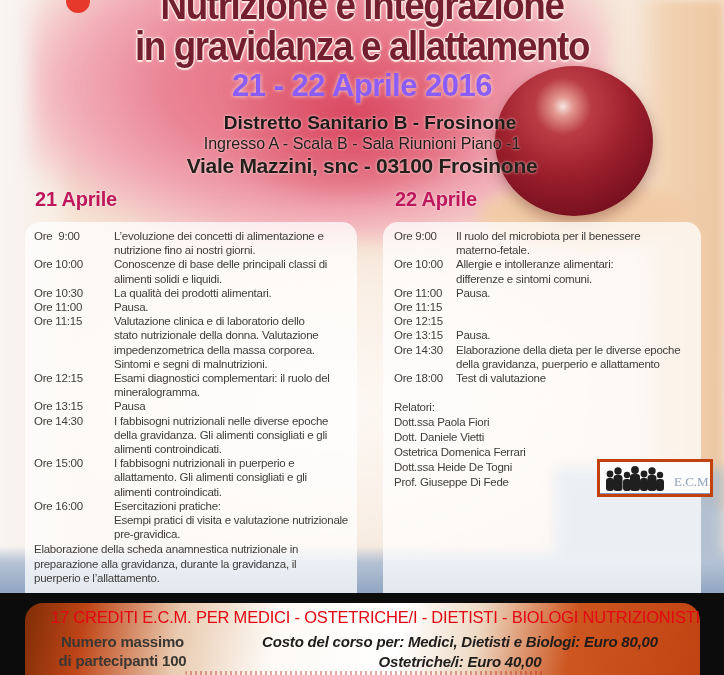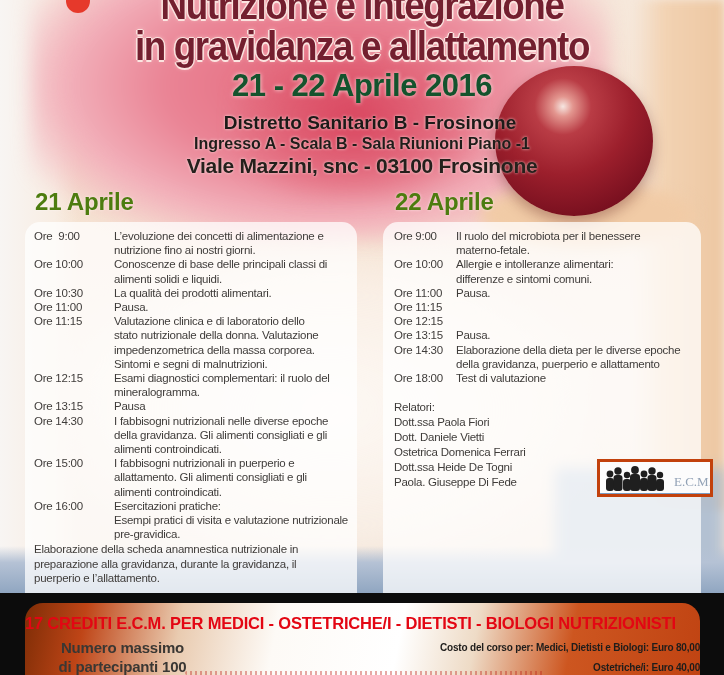--- a/index.html
+++ b/index.html
@@ -27,50 +27,50 @@
   
   .hdr{position:absolute;left:0;right:0;z-index:3;text-align:center;}
   .red-dot{position:absolute;left:66px;top:-11px;width:24px;height:24px;border-radius:50%;background:#e6392b;z-index:3;}
   .title{
     color:#731f2f;font-weight:bold;font-size:40px;letter-spacing:-1.5px;
     transform:scaleX(.92);transform-origin:50% 50%;white-space:nowrap;
     text-shadow:1.5px 0 0 #fbe4e0,-1.5px 0 0 #fbe4e0,0 1.5px 0 #fbe4e0,0 -1.5px 0 #fbe4e0,0 0 6px rgba(255,230,228,.8);
   }
   .title1{top:-17px;}
   .title2{top:24px;}
-  .date-line{top:68px;color:#14532d;font-weight:bold;font-size:31px;letter-spacing:-.5px;text-shadow:0 0 4px rgba(255,245,240,.85);}
+  .date-line{top:68px;color:#8b5cf6;font-weight:bold;font-size:31px;letter-spacing:-.5px;text-shadow:0 0 4px rgba(255,245,240,.85);}
   .venue1{top:112px;color:#1d1a18;font-weight:bold;font-size:19px;text-shadow:0 0 3px rgba(255,245,240,.8);padding-left:16px;}
-  .venue2{top:135px;color:#201d1a;font-weight:bold;font-size:16px;text-shadow:0 0 3px rgba(255,245,240,.8);}
+  .venue2{top:135px;color:#201d1a;font-weight:normal;font-size:16px;text-shadow:0 0 3px rgba(255,245,240,.8);}
   .venue3{top:154px;color:#25201c;font-weight:600;font-size:21px;letter-spacing:-.3px;text-shadow:0 0 3px rgba(255,245,240,.8);}
   
-  .day-head{position:absolute;z-index:3;font-size:24px;font-weight:bold;color:#4d7c0f;letter-spacing:-.2px;text-shadow:0 0 3px rgba(255,250,248,.7);}
+  .day-head{position:absolute;z-index:3;font-size:20px;font-weight:bold;color:#be185d;letter-spacing:-.2px;text-shadow:0 0 3px rgba(255,250,248,.7);}
   .day1-head{left:35px;top:188px;}
   .day2-head{left:395px;top:188px;}
   .panel{position:absolute;top:222px;height:462px;z-index:2;background:rgba(255,255,255,.74);border-radius:15px;
     font-size:11.5px;letter-spacing:-.25px;line-height:14.2px;color:#3f3c3a;}
   .panel.left{left:25px;width:332px;padding:7px 5px 0 9px;}
   .panel.right{left:383px;width:318px;padding:7px 5px 0 11px;}
   .row{display:flex;}
   .t{white-space:pre;}
   .panel.left .t{flex:0 0 80px;}
   .panel.right .t{flex:0 0 62px;}
   .d{flex:1;white-space:pre-line;}
   .para{white-space:pre-line;margin-top:1px;}
   .relatori{margin-top:15px;line-height:15px;}
   
   .ecm{position:absolute;left:597px;top:459px;width:116px;height:38px;z-index:4;background:#fcfcfc;border:3px solid #c2410c;overflow:hidden;}
   .ecm svg{display:block;width:114px;height:36px;}
   
   .bottom-black{position:absolute;left:0;top:593px;width:724px;height:82px;background:#0c0c0c;z-index:5;}
   .orange-panel{position:absolute;left:25px;top:10px;width:675px;height:92px;border-radius:18px;
     background:linear-gradient(101deg,#7e2d06 0%,#bf4517 9%,#e9cbb0 23%,#fdfaf6 37%,#ffffff 55%,#eedbc6 66%,#cd5620 80%,#c04312 100%);}
-  .credits{margin-top:11px;text-align:left;color:#e30613;font-weight:bold;font-size:16.5px;letter-spacing:-.2px;white-space:nowrap;}
+  .credits{margin-top:5px;text-align:right;color:#e30613;font-weight:normal;font-size:16.5px;letter-spacing:-.2px;white-space:nowrap;}
   .cost-row{display:flex;margin-top:5px;}
   .participants{flex:0 0 195px;text-align:center;color:#3a3733;font-weight:600;font-size:15px;line-height:19px;letter-spacing:-.2px;}
-  .costs{flex:1;text-align:right;color:#1f1d1b;font-weight:600;font-size:10px;line-height:20px;letter-spacing:-.2px;}
+  .costs{flex:1;text-align:center;color:#1f1d1b;font-weight:600;font-size:15px;line-height:20px;letter-spacing:-.2px;font-style:italic;}
   .cutoff{position:absolute;left:185px;top:671px;width:360px;height:4px;z-index:6;opacity:.7;border-radius:2px;
     background:repeating-linear-gradient(90deg,rgba(190,32,25,.55) 0 2px,rgba(190,32,25,0) 2px 5px);}
 </style>
 </head>
 <body>
 
 <div class="poster">
 
   <div class="bg">
     <div class="bg-base"></div>
@@ -187,21 +187,21 @@
     <div class="row">
         <span class="t">Ore 18:00</span>
         <span class="d">Test di valutazione</span>
       </div>
     <div class="relatori">
       <div>Relatori:</div>
       <div>Dott.ssa  Paola Fiori</div>
       <div>Dott.  Daniele Vietti</div>
       <div>Ostetrica Domenica Ferrari</div>
       <div>Dott.ssa Heide De Togni</div>
-      <div>Paola.  Giuseppe Di Fede</div>
+      <div>Prof.  Giuseppe Di Fede</div>
     </div>
   </div>
 
   <div class="ecm">
     <svg viewBox="0 0 114 36">
       <g fill="#1f1f1f">
         <circle cx="10" cy="12" r="3.4"></circle>
           <rect x="6" y="16" width="8" height="13" rx="3"></rect>
         <circle cx="18" cy="9" r="3.7"></circle>
           <rect x="13.5" y="13" width="9" height="16" rx="3"></rect>

